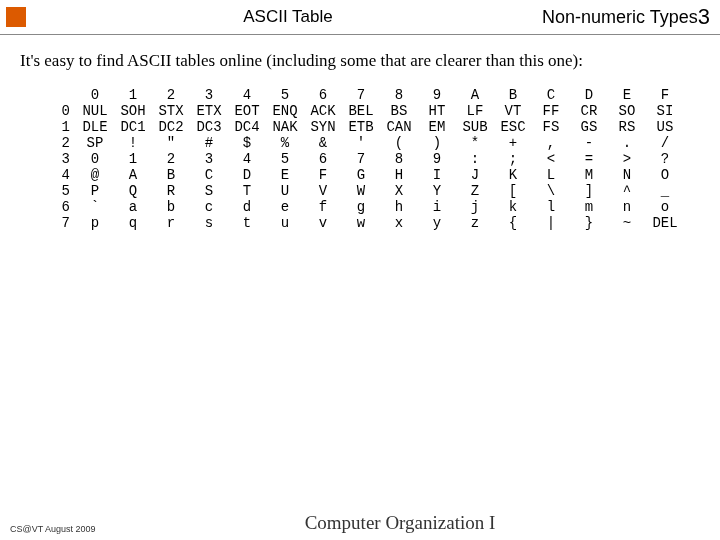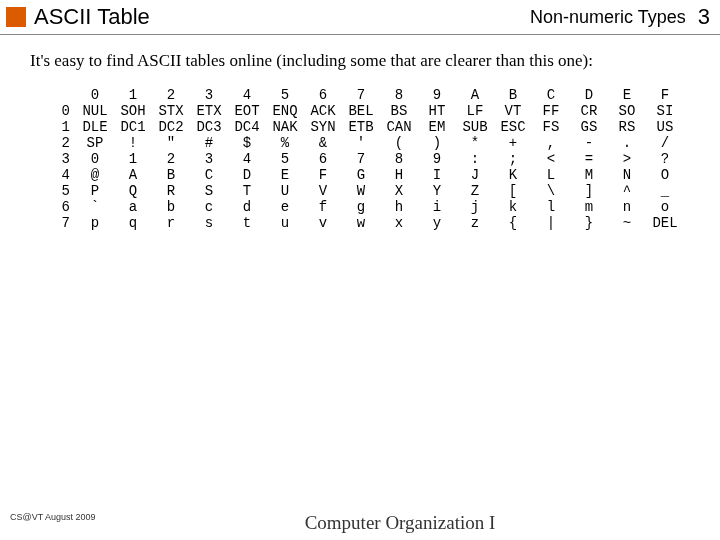--- a/index.html
+++ b/index.html
@@ -19,40 +19,40 @@
     padding: 4px 10px 2px 6px;
   }
   .orange-box {
     width: 20px;
     height: 20px;
     background: #dc5a00;
     margin-right: 8px;
     flex-shrink: 0;
   }
   .title {
-    font-size: 22px;
+    font-size: 17px;
     font-weight: 400;
     flex: 1;
+    text-align: center;
   }
   .subtitle {
     font-size: 18px;
-    margin-right: 12px;
   }
   .pagenum {
     font-size: 22px;
   }
   .rule {
     border: none;
     border-top: 1px solid #888;
     margin: 2px 0 0 0;
   }
   .intro {
     font-family: "Times New Roman", Times, serif;
     font-size: 17px;
-    padding: 16px 14px 10px 30px;
+    padding: 16px 14px 10px 20px;
   }
   .ascii-table {
     font-family: "Courier New", Courier, monospace;
     font-size: 14px;
     border-collapse: collapse;
     margin-left: 50px;
     margin-top: 6px;
   }
   .ascii-table td, .ascii-table th {
     padding: 0 0;
@@ -65,21 +65,21 @@
     width: 20px;
     text-align: right;
     padding-right: 6px;
   }
   .footer {
     position: absolute;
     bottom: 6px;
     left: 0;
     width: 600px;
     display: flex;
-    align-items: flex-start;
+    align-items: flex-end;
     justify-content: space-between;
     padding: 0 10px;
     box-sizing: border-box;
     font-size: 9px;
     color: #333;
   }
   .footer .left  { text-align: left;  width: 200px; }
   .footer .mid   { text-align: center; font-family: "Times New Roman", serif; font-size: 19px; flex:1; }
   .footer .right { text-align: right; width: 200px; }
 </style>

